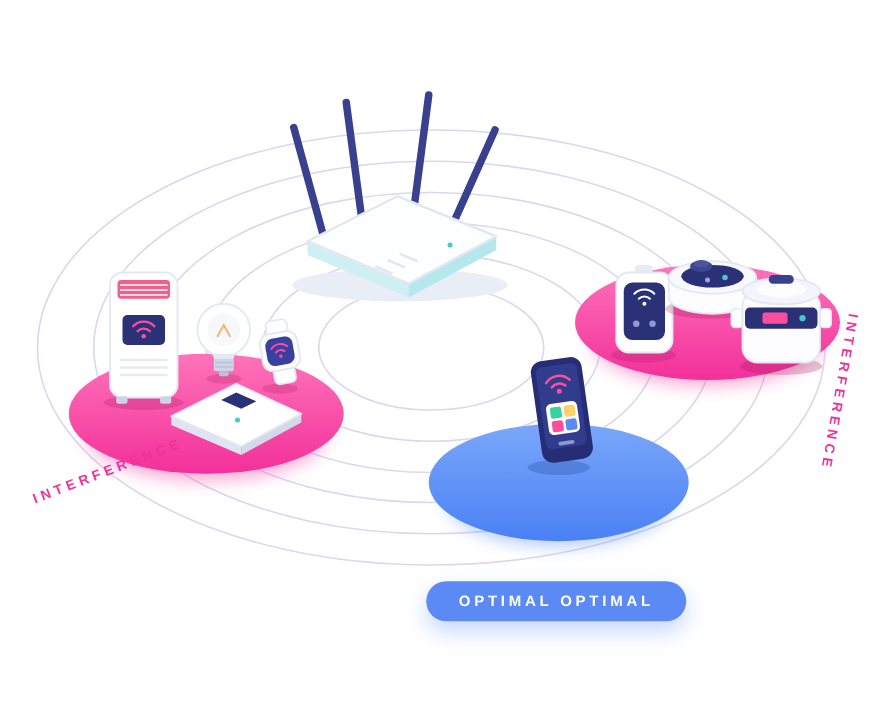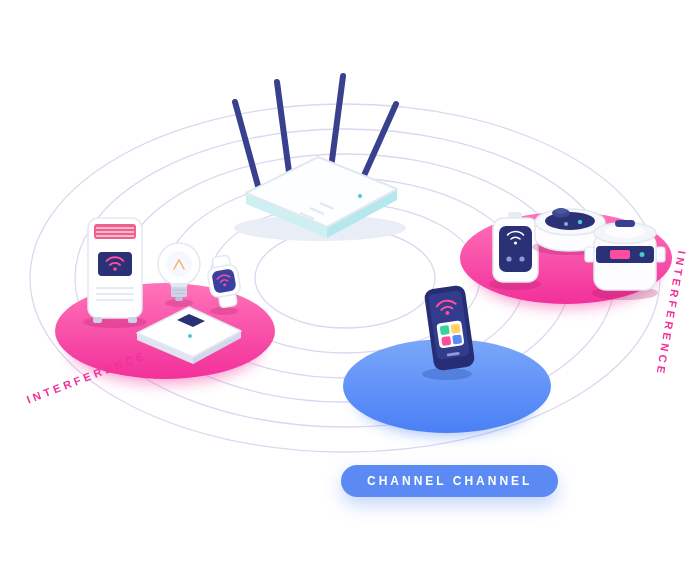--- a/index.html
+++ b/index.html
@@ -188,15 +188,15 @@
         </g>
         <rect x="443" y="353" width="13" height="3" rx="1.5" fill="#8f9ad0"></rect>
       </g>
     </g>
   </svg>
 
   <div class="label label-left">INTERFERENCE</div>
 
   <div class="label label-right">INTERFERENCE</div>
 
-  <div class="pill">CHANNEL CHANNEL</div>
+  <div class="pill">OPTIMAL OPTIMAL</div>
 
 </div>
 
 </body></html>

